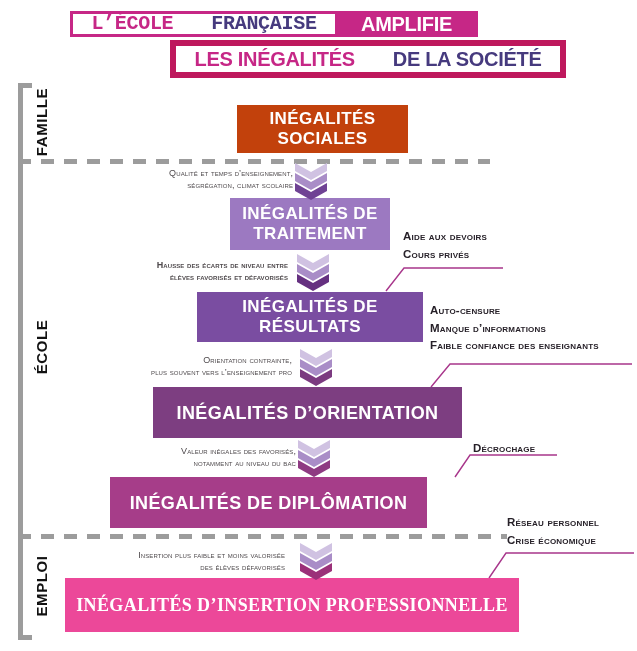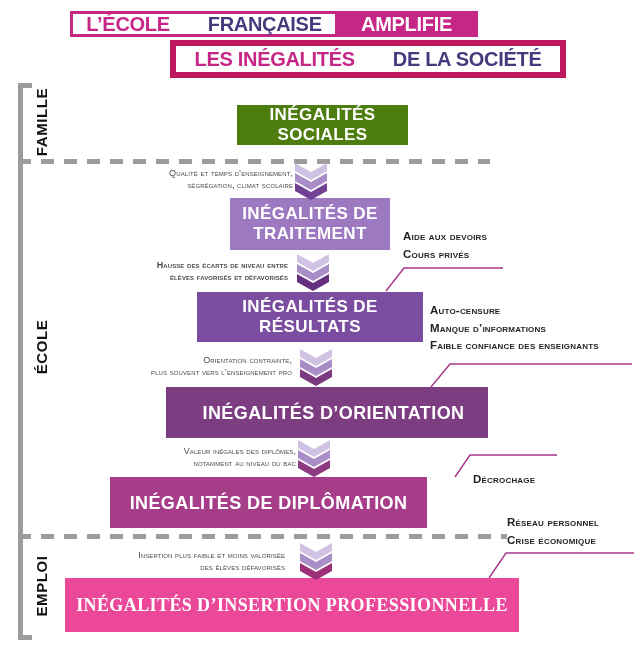--- a/index.html
+++ b/index.html
@@ -2,21 +2,21 @@
 <html><head>
 <meta charset="utf-8">
 <style>
   html,body{margin:0;padding:0;background:#ffffff;}
   .canvas{position:relative;width:637px;height:651px;background:#fff;overflow:hidden;
           font-family:"Liberation Sans",sans-serif;}
 
   
   .t-bar{position:absolute;left:70px;top:11px;width:408px;height:26px;background:#c62786;}
   .t-white{position:absolute;left:3px;top:3px;width:262px;height:20px;background:#ffffff;
-           display:flex;align-items:center;justify-content:center;}
+           display:flex;align-items:center;justify-content:center;font-family:Liberation Mono, monospace;}
   .t-white span{font-weight:bold;font-size:20px;line-height:20px;letter-spacing:-0.3px;}
   .t-amp{position:absolute;left:265px;top:0;width:143px;height:26px;display:flex;align-items:center;
          justify-content:center;color:#ffffff;font-weight:bold;font-size:20px;letter-spacing:-0.3px;}
   .t-box2{position:absolute;left:170px;top:40px;width:384px;height:26px;background:#ffffff;
           border:6px solid #be185d;display:flex;align-items:center;justify-content:center;}
   .t-box2 span{font-weight:bold;font-size:20px;line-height:20px;letter-spacing:-0.3px;}
   .mag{color:#c62786;margin-right:6px;}
   .dark{color:#463a7e;margin-left:32px;}
 
   
@@ -70,27 +70,27 @@
   <div class="rail-label" style="top:337px;">ÉCOLE</div>
   <div class="rail-label" style="top:576px;">EMPLOI</div>
 
   <svg class="overlay" width="637" height="651" viewBox="0 0 637 651">
     <polyline points="503,268 404,268 386,291"></polyline>
     <polyline points="632,364 450,364 431,387"></polyline>
     <polyline points="557,455 470,455 455,477"></polyline>
     <polyline points="634,553 506,553 489,578"></polyline>
   </svg>
 
-  <div class="fbox two" style="left: 237px; top: 105px; width: 171px; height: 40px; background: #4d7c0f; text-align: center;">INÉGALITÉS
+  <div class="fbox two" style="left: 237px; top: 105px; width: 171px; height: 48px; background: #c2410c; text-align: center;">INÉGALITÉS
 SOCIALES</div>
   <div class="fbox two" style="left: 230px; top: 198px; width: 160px; height: 52px; background: rgb(156, 121, 193);">INÉGALITÉS DE
 TRAITEMENT</div>
   <div class="fbox two" style="left: 197px; top: 292px; width: 226px; height: 50px; background: rgb(122, 77, 161);">INÉGALITÉS DE
 RÉSULTATS</div>
-  <div class="fbox one" style="left: 166px; top: 387px; width: 309px; height: 51px; background: rgb(125, 62, 129); padding-left: 13px;">INÉGALITÉS D’ORIENTATION</div>
+  <div class="fbox one" style="left: 153px; top: 387px; width: 309px; height: 51px; background: rgb(125, 62, 129);">INÉGALITÉS D’ORIENTATION</div>
   <div class="fbox one" style="left: 110px; top: 477px; width: 317px; height: 51px; background: rgb(166, 61, 137);">INÉGALITÉS DE DIPLÔMATION</div>
   <div class="fbox one" style="left: 65px; top: 578px; width: 454px; height: 54px; background: #ec4899; font-family: Liberation Serif, serif;">INÉGALITÉS D’INSERTION PROFESSIONNELLE</div>
 
   <svg class="chev" style="left:295px;top:163px;" viewBox="0 0 32 37">
     <path d="M0,0 L16,9 L32,0 L32,8 L16,17 L0,8 Z" fill="#d0c2e2"></path>
     <path d="M0,10 L16,19 L32,10 L32,18 L16,27 L0,18 Z" fill="#a98dc7"></path>
     <path d="M0,20 L16,29 L32,20 L32,28 L16,37 L0,28 Z" fill="#6f4294"></path>
   </svg>
   <svg class="chev" style="left:297px;top:254px;" viewBox="0 0 32 37">
     <path d="M0,0 L16,9 L32,0 L32,8 L16,17 L0,8 Z" fill="#d0c2e2"></path>
@@ -112,27 +112,27 @@
     <path d="M0,10 L16,19 L32,10 L32,18 L16,27 L0,18 Z" fill="#a98dc7"></path>
     <path d="M0,20 L16,29 L32,20 L32,28 L16,37 L0,28 Z" fill="#9b3079"></path>
   </svg>
 
   <div class="lnote" style="right:344px;top:167px;">Qualité et temps d’enseignement,
 ségrégation, climat scolaire</div>
   <div class="lnote" style="right:349px;top:259px;font-weight:bold;">Hausse des écarts de niveau entre
 élèves favorisés et défavorisés</div>
   <div class="lnote" style="right:345px;top:354px;">Orientation contrainte,
 plus souvent vers l’enseignement pro</div>
-  <div class="lnote" style="right:341px;top:445px;">Valeur inégales des diplômes,
+  <div class="lnote" style="right:341px;top:445px;">Valeur inégales des favorisés,
 notamment au niveau du bac</div>
   <div class="lnote" style="right:352px;top:549px;">Insertion plus faible et moins valorisée
 des élèves défavorisés</div>
 
   <div class="rnote" style="left:403px;top:228px;">Aide aux devoirs
 Cours privés</div>
   <div class="rnote" style="left:430px;top:302px;">Auto-censure
 Manque d’informations
 Faible confiance des enseignants</div>
-  <div class="rnote" style="left:473px;top:440px;margin-top:31px;">Décrochage</div>
+  <div class="rnote" style="left:473px;top:440px;">Décrochage</div>
   <div class="rnote" style="left:507px;top:514px;">Réseau personnel
 Crise économique</div>
 
 </div>
 
 </body></html>

